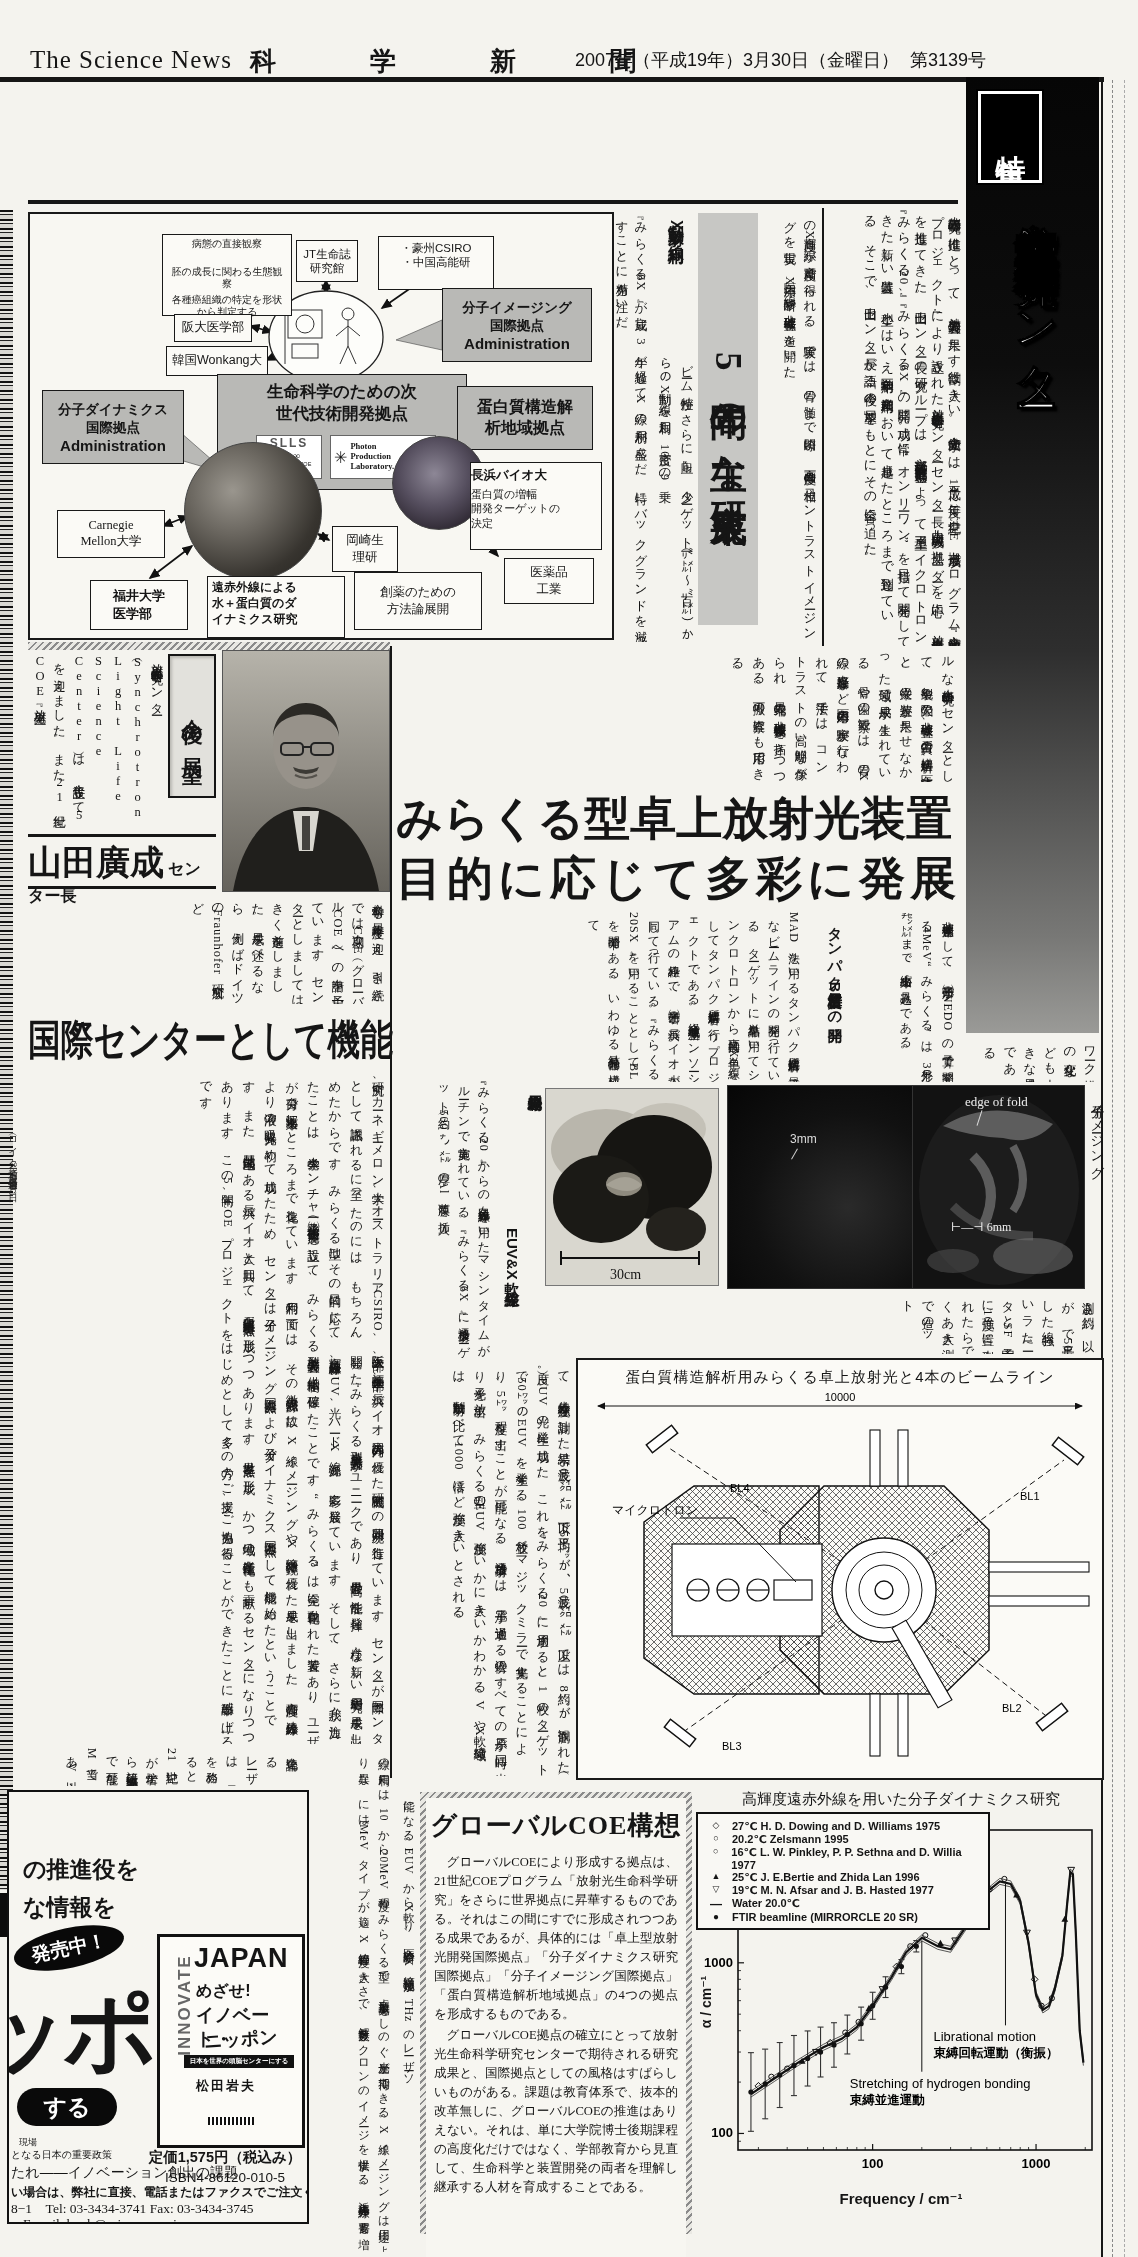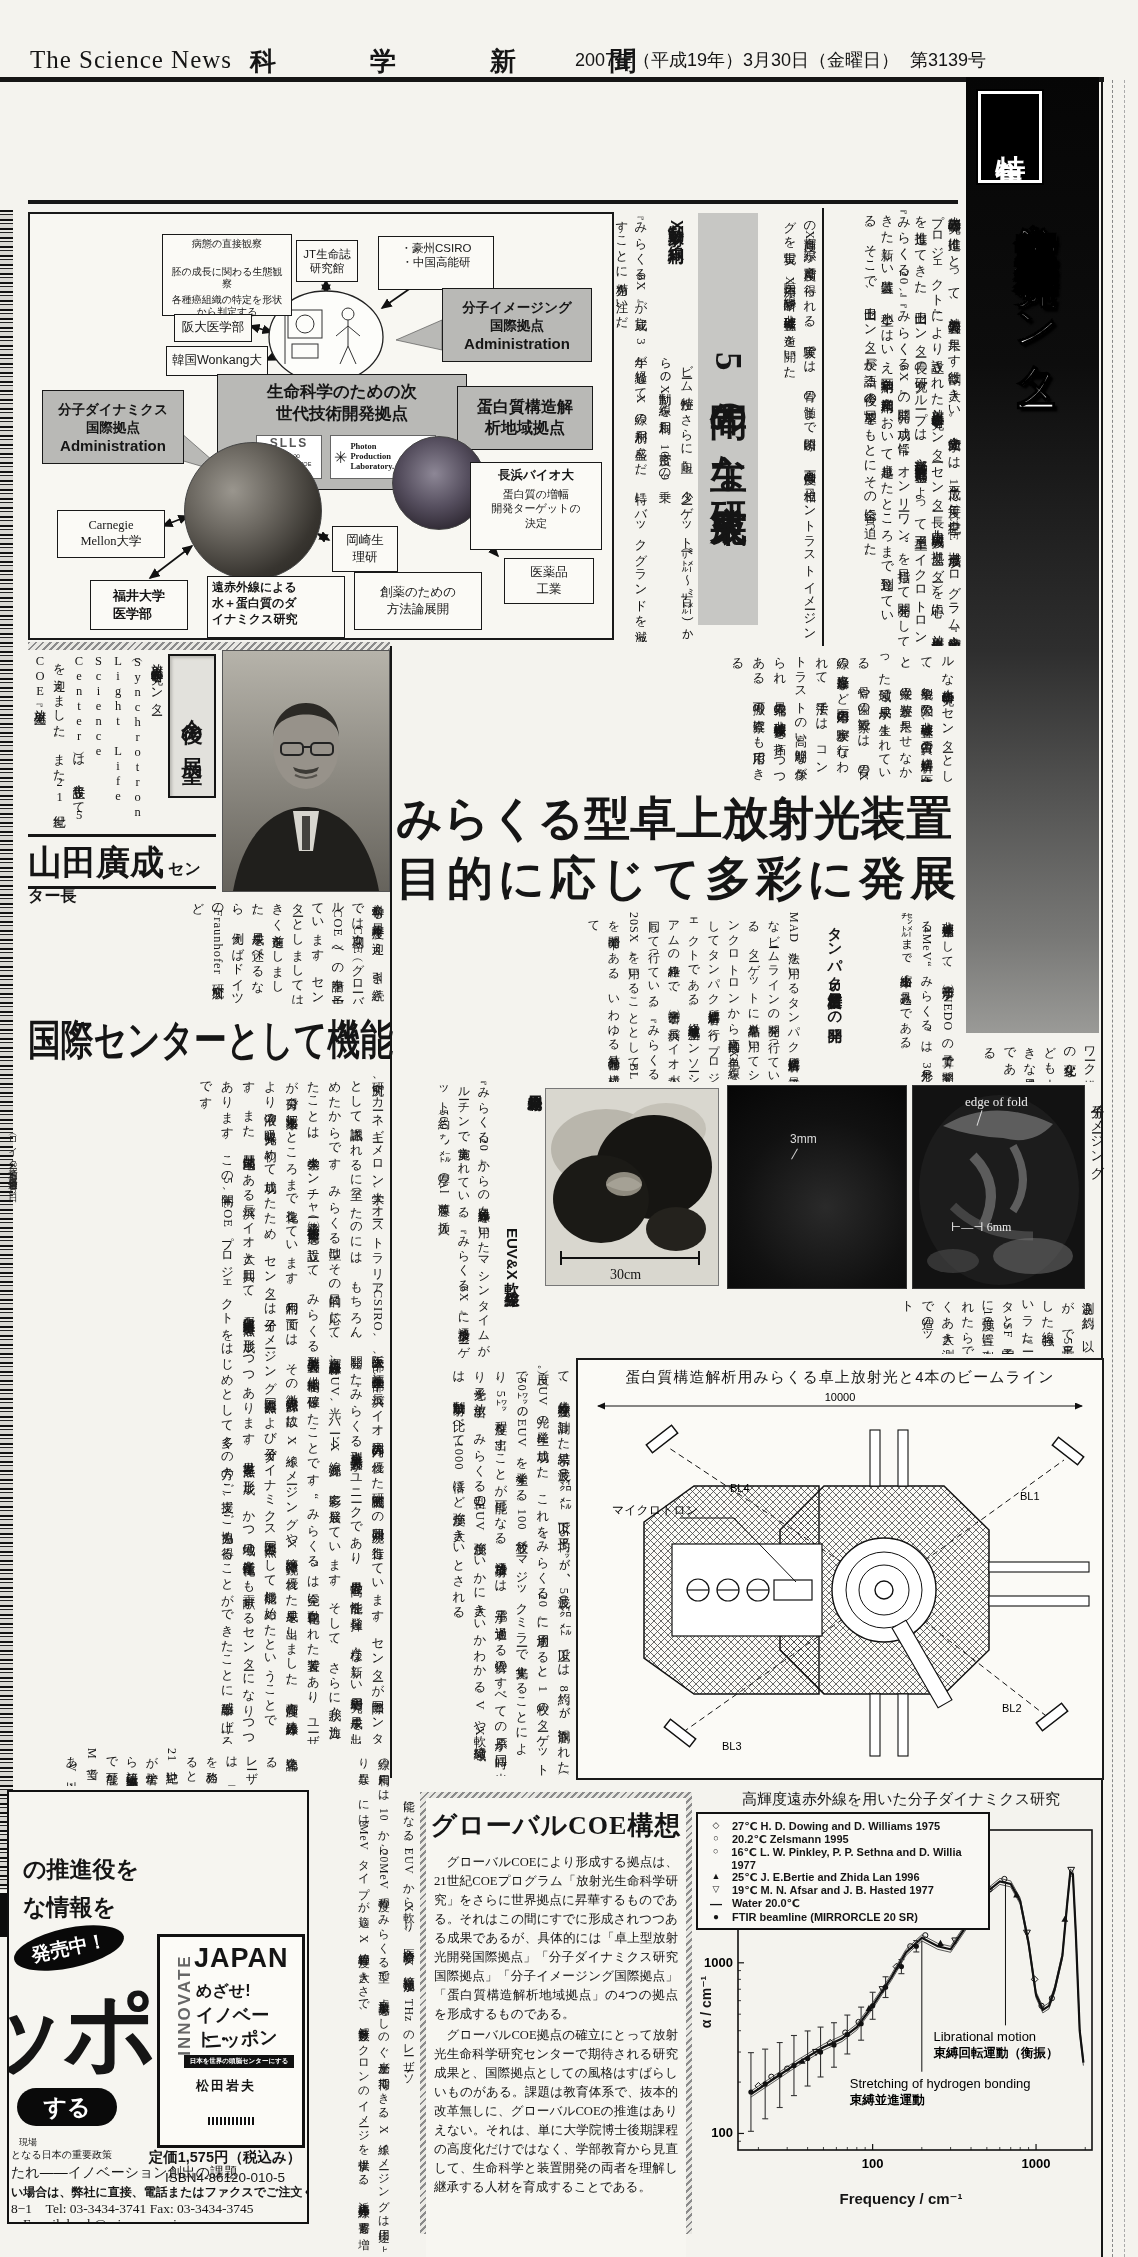--- a/index.html
+++ b/index.html
@@ -120,21 +120,21 @@
         <span style="font-size:16px;margin:0 3px;">✳</span>
         <span class="pre min" style="font-size:8.5px;font-weight:bold;line-height:1.15;">Photon
 Production
 Laboratory.</span>
       </div>
     </div>
     <div class="abs gbox ctr pre goth" style="left:427px;top:172px;width:134px;height:62px;font-size:16px;text-align:center;">蛋白質構造解
 析地域拠点</div>
     <div class="abs" style="left:154px;top:228px;width:136px;height:136px;border-radius:50%;background:radial-gradient(circle at 35% 35%,#9a968e 0%,#6a665f 35%,#37342f 70%,#23211d 100%);border:1px solid #444;"></div>
     <div class="abs" style="left:362px;top:222px;width:92px;height:92px;border-radius:50%;background:radial-gradient(circle at 45% 40%,#8d8796 0%,#554e5e 45%,#262029 85%);border:1px solid #444;"></div>
-    <div class="abs box" style="left:440px;top:248px;width:130px;height:86px;text-align:center;">
+    <div class="abs box" style="left:440px;top:248px;width:130px;height:86px;text-align:left;">
       <div class="goth" style="font-size:12.5px;margin-top:4px;">長浜バイオ大</div>
       <div class="pre goth" style="font-size:11px;font-weight:normal;margin-top:3px;line-height:1.3;">蛋白質の増幅
 開発ターゲットの
 決定</div>
     </div>
     <div class="abs box ctr pre goth" style="left:474px;top:344px;width:88px;height:44px;font-weight:normal;font-size:12.5px;text-align:center;">医薬品
 工業</div>
     <div class="abs box ctr pre goth" style="left:324px;top:358px;width:126px;height:56px;font-weight:normal;font-size:12.5px;text-align:center;">創薬のための
 方法論展開</div>
     <div class="abs box ctr pre min" style="left:27px;top:296px;width:106px;height:46px;font-size:12.5px;text-align:center;">Carnegie
@@ -207,21 +207,21 @@
       <ellipse cx="55" cy="110" rx="48" ry="44" fill="#1b1a16"></ellipse>
       <ellipse cx="78" cy="95" rx="18" ry="12" fill="#8e8a7e"></ellipse>
       <path d="M60,96 Q80,80 96,96 Q84,108 60,96" fill="#a5a195"></path>
       <ellipse cx="130" cy="140" rx="30" ry="22" fill="#24221d"></ellipse>
     </svg>
     <div class="abs" style="left:14px;bottom:26px;width:140px;border-top:2px solid #111;"></div>
     <div class="abs" style="left:14px;bottom:20px;height:14px;border-left:2px solid #111;"></div>
     <div class="abs" style="left:152px;bottom:20px;height:14px;border-left:2px solid #111;"></div>
     <div class="abs min" style="left:64px;bottom:2px;font-size:14px;">30cm</div>
   </div>
-  <div class="abs" style="left:727px;top:1085px;width:178px;height:202px;background:radial-gradient(circle at 55% 60%,#2a2a2a 0%,#111 55%,#060606 100%);border:1px solid #333;">
+  <div class="abs" style="left:727px;top:1085px;width:178px;height:202px;background:radial-gradient(circle at 55% 60%,#2a2a2a 0%,#111 55%,#060606 100%);border:1px solid #333;padding-left:40px;">
     <div class="abs goth" style="left:62px;top:46px;color:#ddd;font-size:12px;font-weight:normal;">3mm</div>
     <div class="abs" style="left:66px;top:62px;height:12px;border-left:1px solid #ccc;transform:rotate(30deg);"></div>
   </div>
   <div class="abs" style="left:912px;top:1085px;width:171px;height:202px;background:#101010;border:1px solid #333;overflow:hidden;">
     <svg width="171" height="202" viewBox="0 0 171 202">
       <rect width="171" height="202" fill="#121212"></rect>
       <ellipse cx="86" cy="104" rx="80" ry="95" fill="#1c1c1c"></ellipse>
       <path d="M30,40 Q80,10 140,38 Q120,60 90,52 Q55,50 30,40" fill="#6e6e6e" opacity="0.8"></path>
       <path d="M60,70 Q90,100 70,140" stroke="#777" stroke-width="10" fill="none" opacity="0.7"></path>
       <path d="M100,60 Q120,95 100,125" stroke="#8a8a8a" stroke-width="8" fill="none" opacity="0.6"></path>

